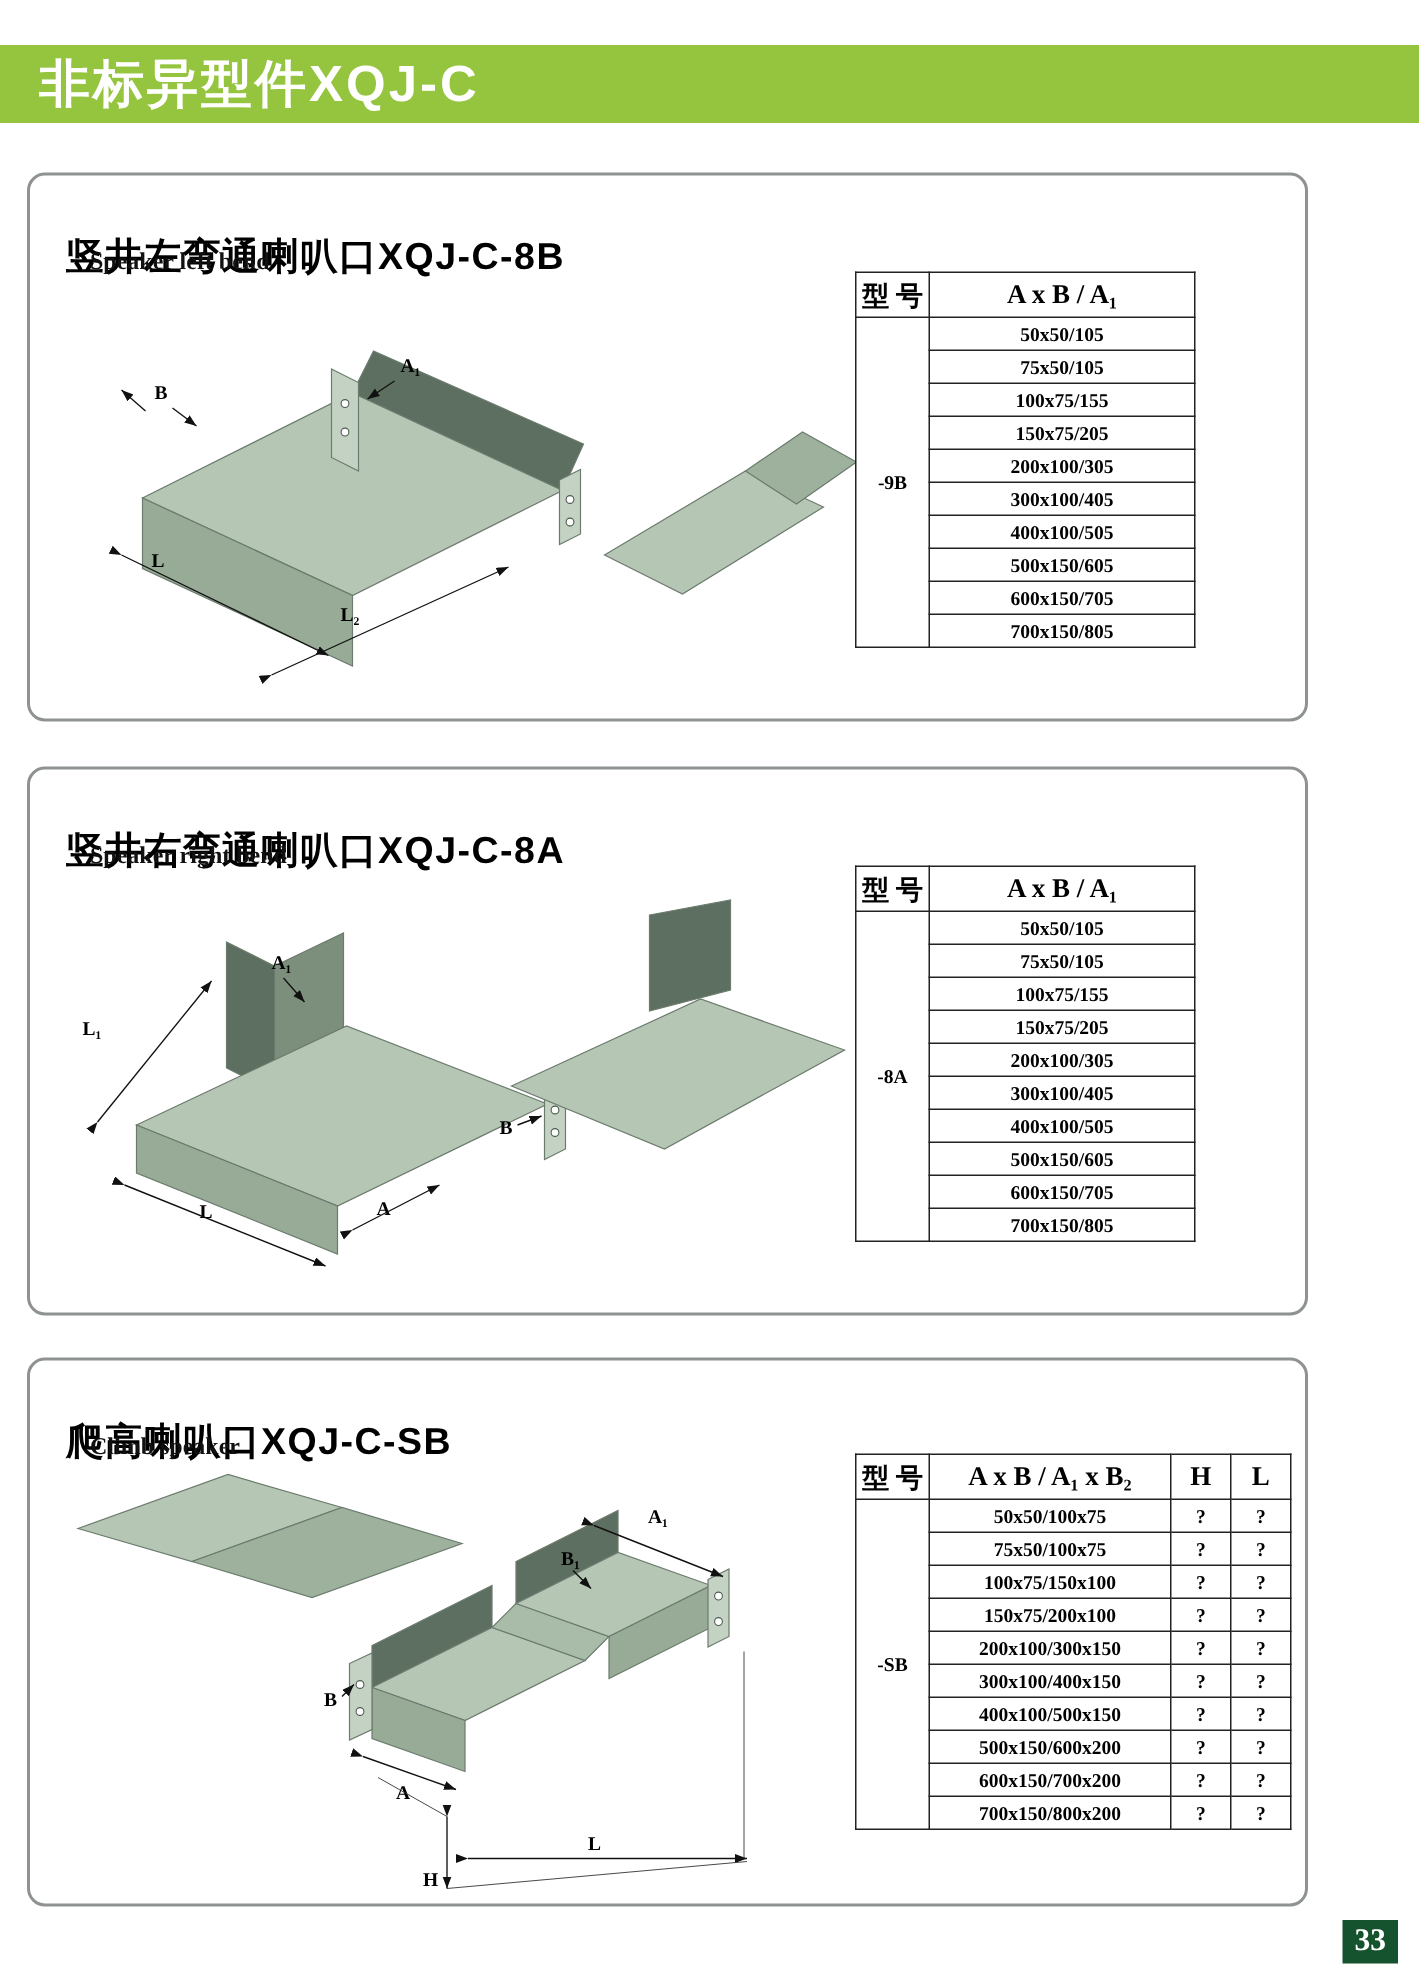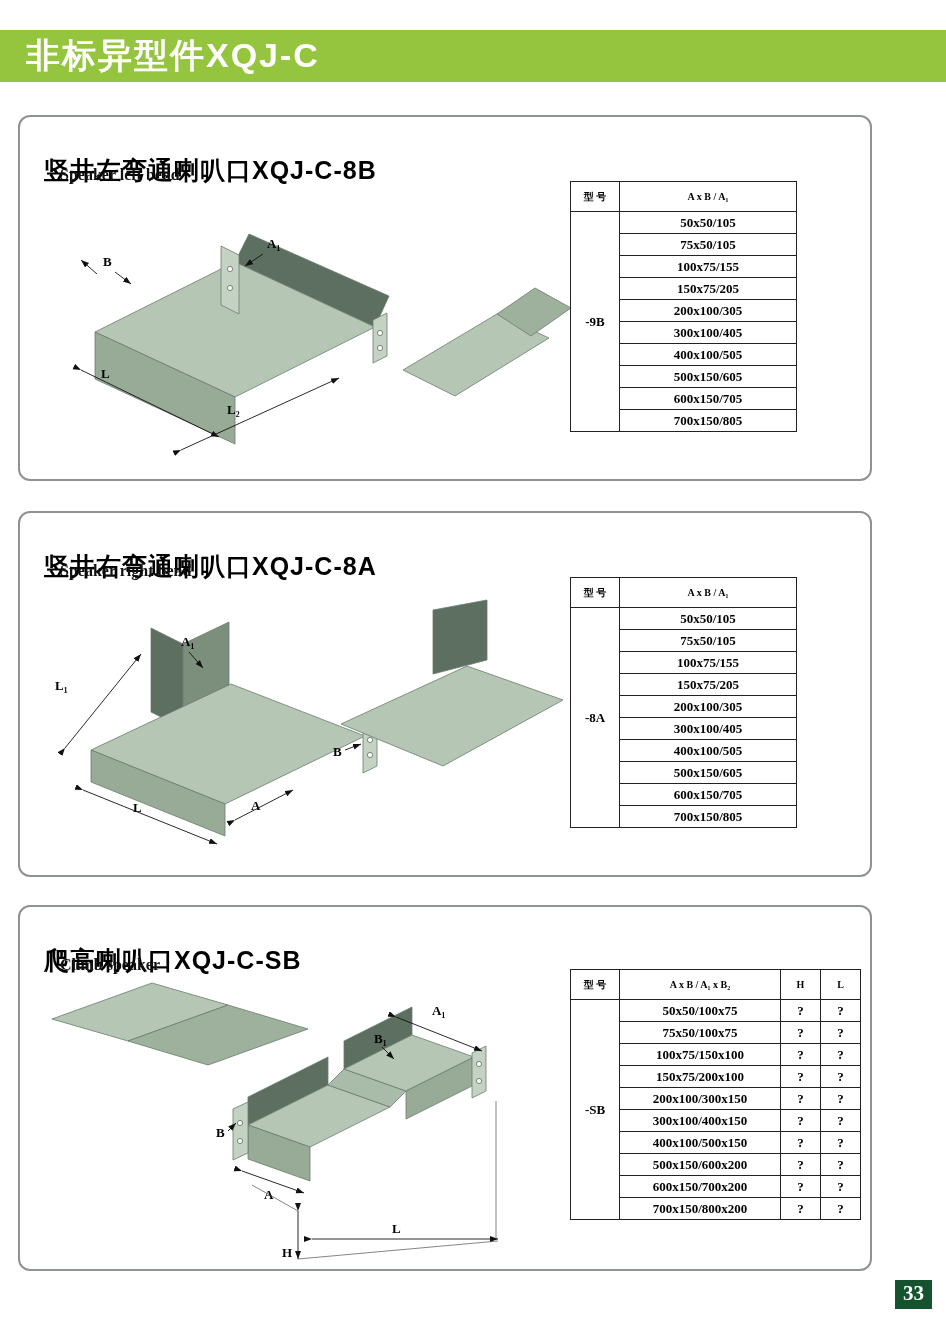--- a/index.html
+++ b/index.html
@@ -20,21 +20,21 @@
 
   .diagram{position:absolute;}
   #panel-0 .diagram,#panel-1 .diagram{left:15px;top:85px;width:540px;height:265px;}
   #panel-2 .diagram{left:10px;top:68px;width:550px;height:292px;}
 
   .spec-table{position:absolute;top:64px;border-collapse:collapse;background:#fff;
               font-family:"Liberation Serif","DejaVu Serif",serif;font-weight:bold;color:#000;}
   #panel-0 .spec-table,#panel-1 .spec-table{left:550px;}
   #panel-2 .spec-table{left:550px;top:62px;}
   .spec-table th,.spec-table td{border:1px solid #222;text-align:center;}
-  .spec-table thead th{height:27px;font-size:10px;}
+  .spec-table thead th{height:27px;font-size:18px;}
   .spec-table td{height:21px;font-size:13px;padding:0 3px;}
   .col-model{width:46px;} .col-spec{width:174px;}
   #panel-2 .col-spec{width:158px;} .col-hl{width:37px;}
   .model-cell{font-size:14px;}
 
   .page-badge{position:absolute;right:14px;bottom:16px;background:#14532d;color:#fff;
               font-family:"Liberation Serif","DejaVu Serif",serif;font-weight:bold;
               font-size:21px;padding:1px 8px 3px;}
 
   svg text{font-family:"Liberation Serif","DejaVu Serif",serif;font-weight:bold;font-size:13px;fill:#000;}

